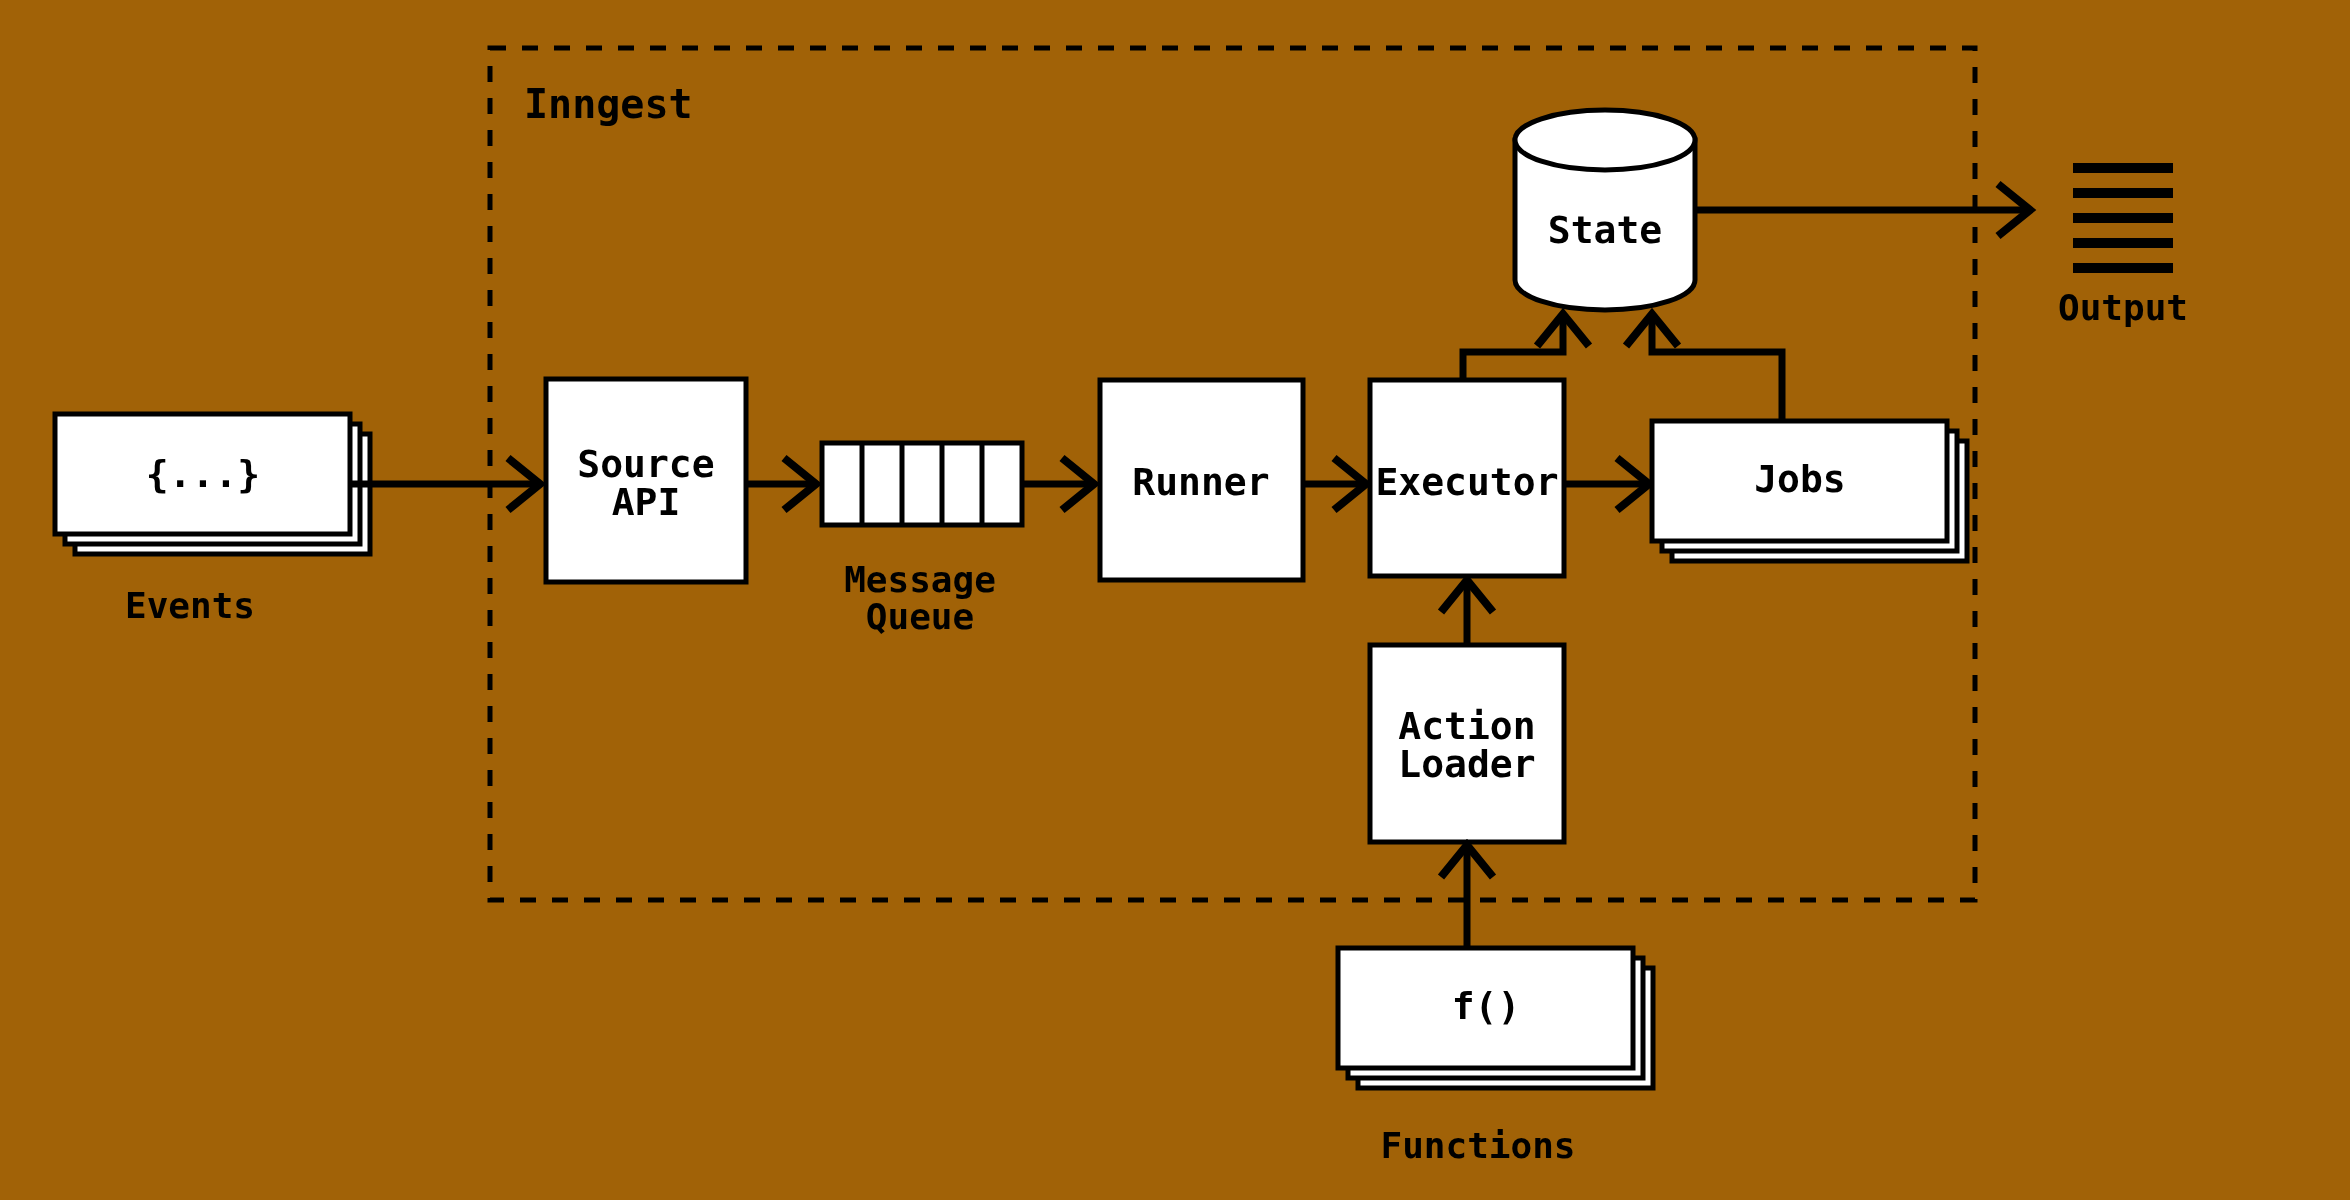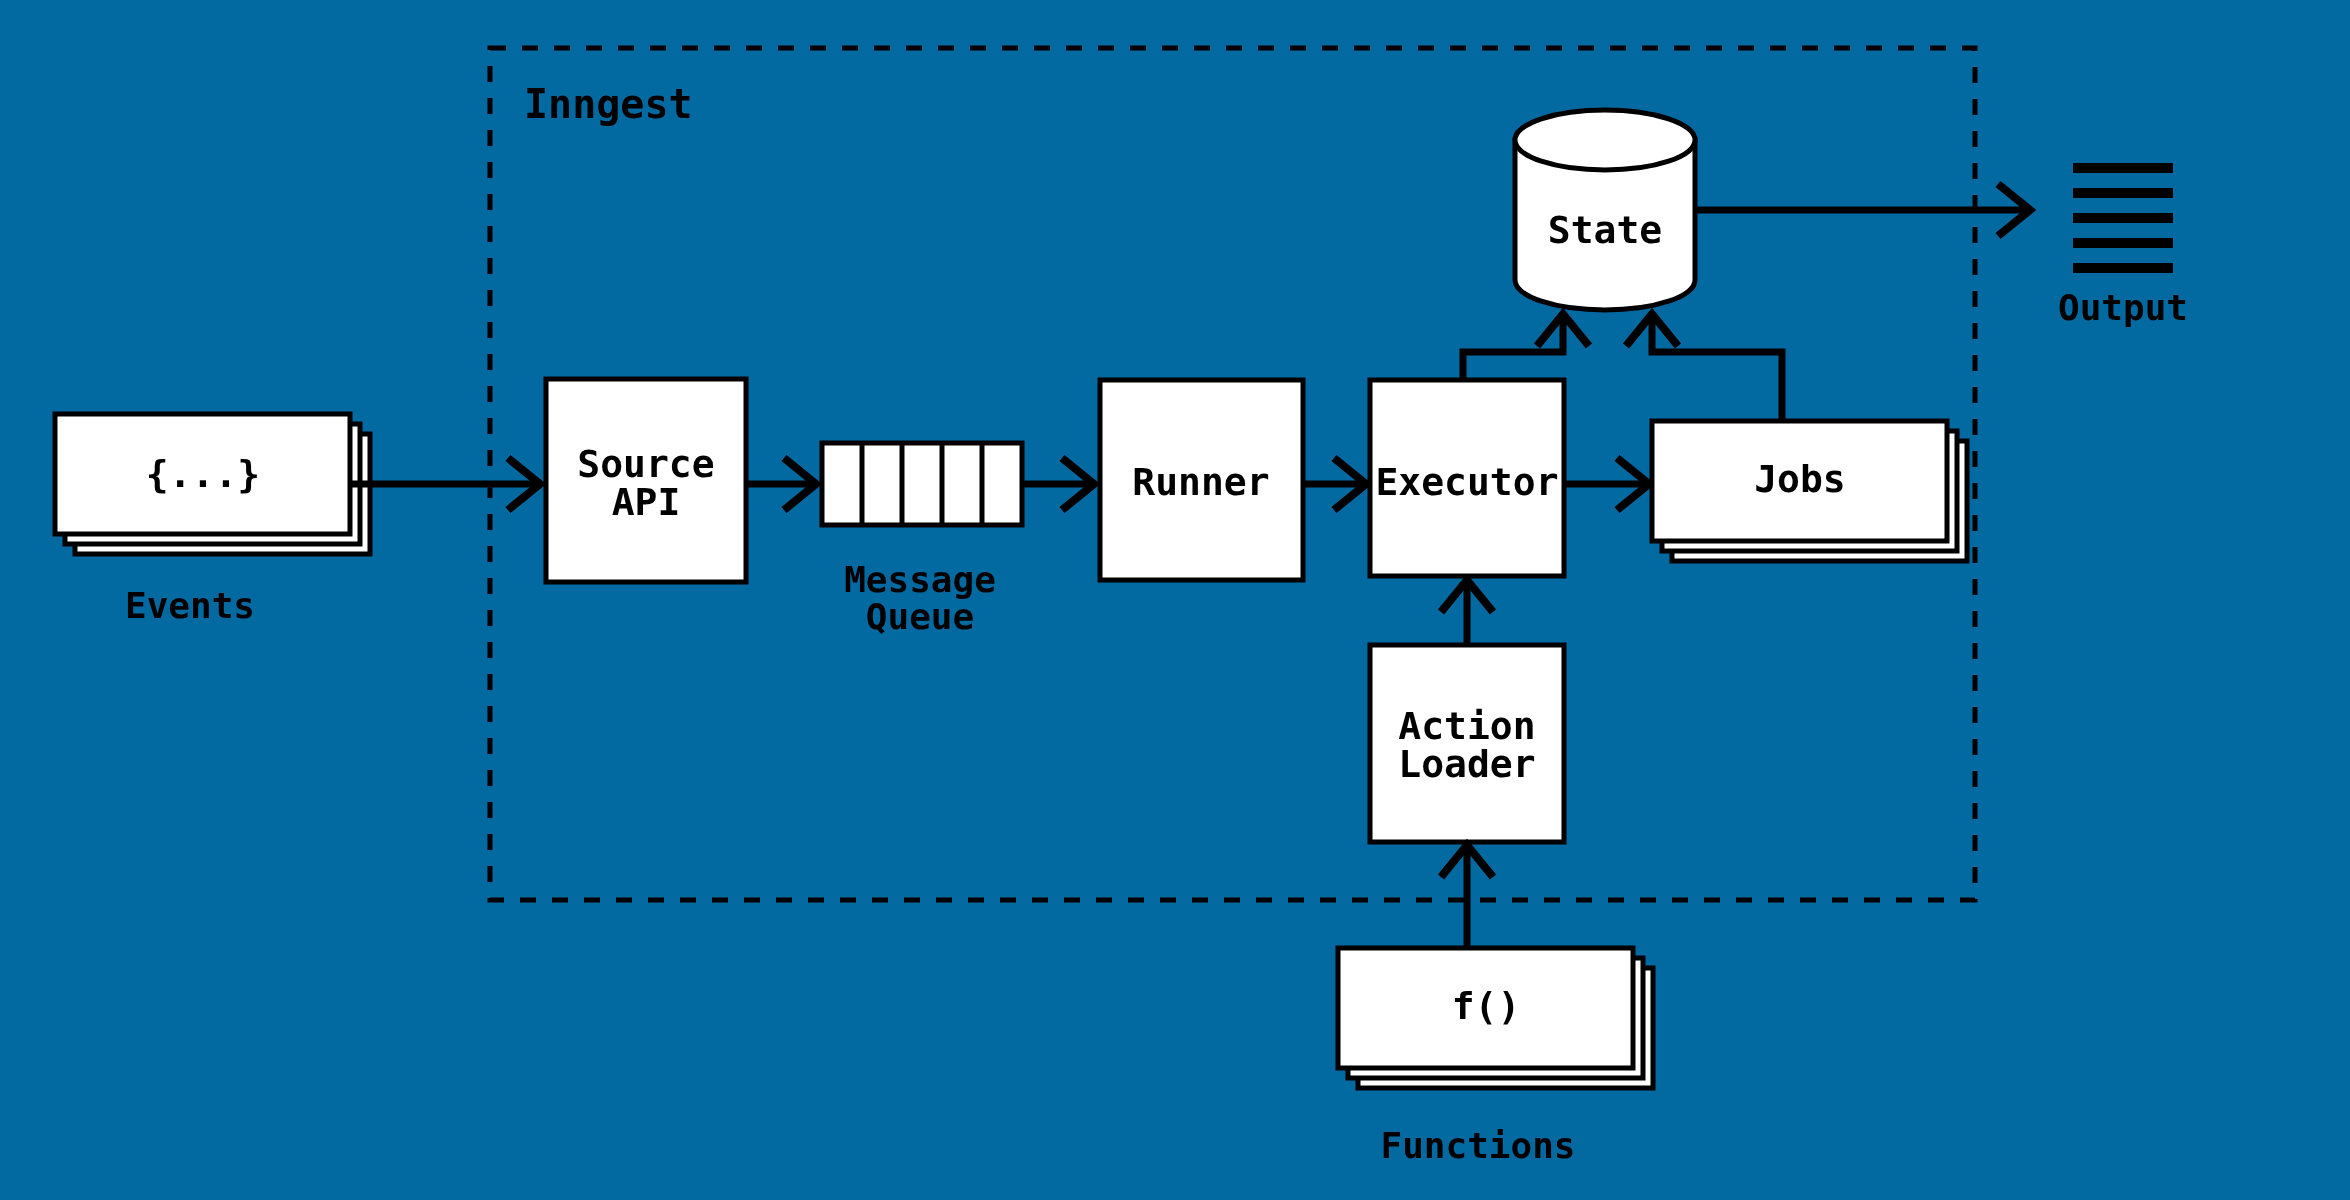--- a/index.html
+++ b/index.html
@@ -10,21 +10,21 @@
   body {
     width: 2350px;
     height: 1200px;
     overflow: hidden;
     font-family: "DejaVu Sans Mono", "Liberation Mono", monospace;
   }
   #diagram-root {
     position: relative;
     width: 2350px;
     height: 1200px;
-    background: #0369a1;
+    background: #a16207;
   }
   svg#diagram-svg {
     display: block;
     width: 2350px;
     height: 1200px;
   }
   .node-shape {
     fill: #ffffff;
     stroke: #000000;
     stroke-width: 5;

